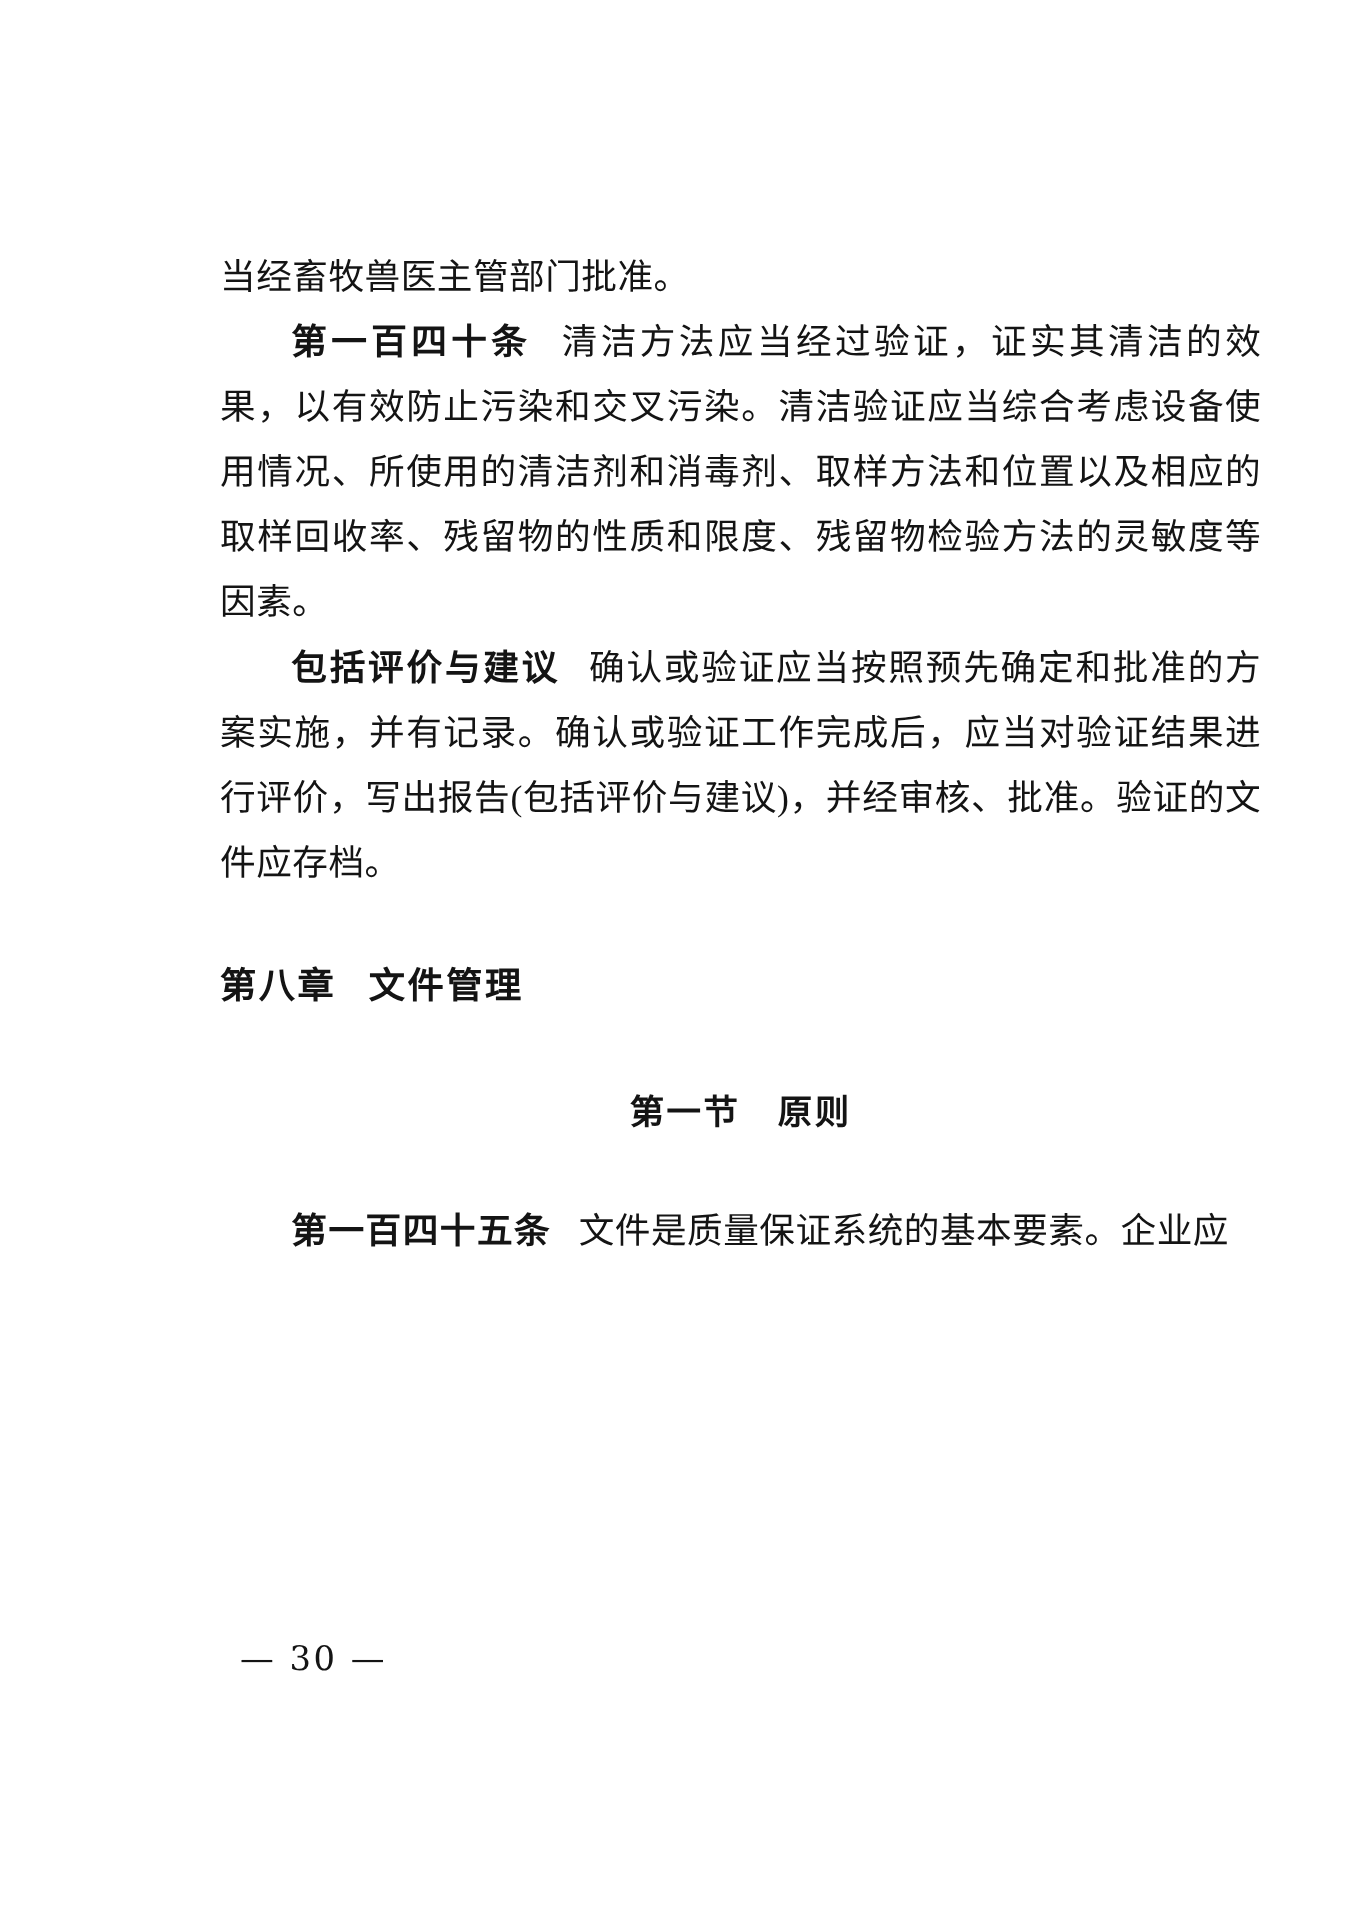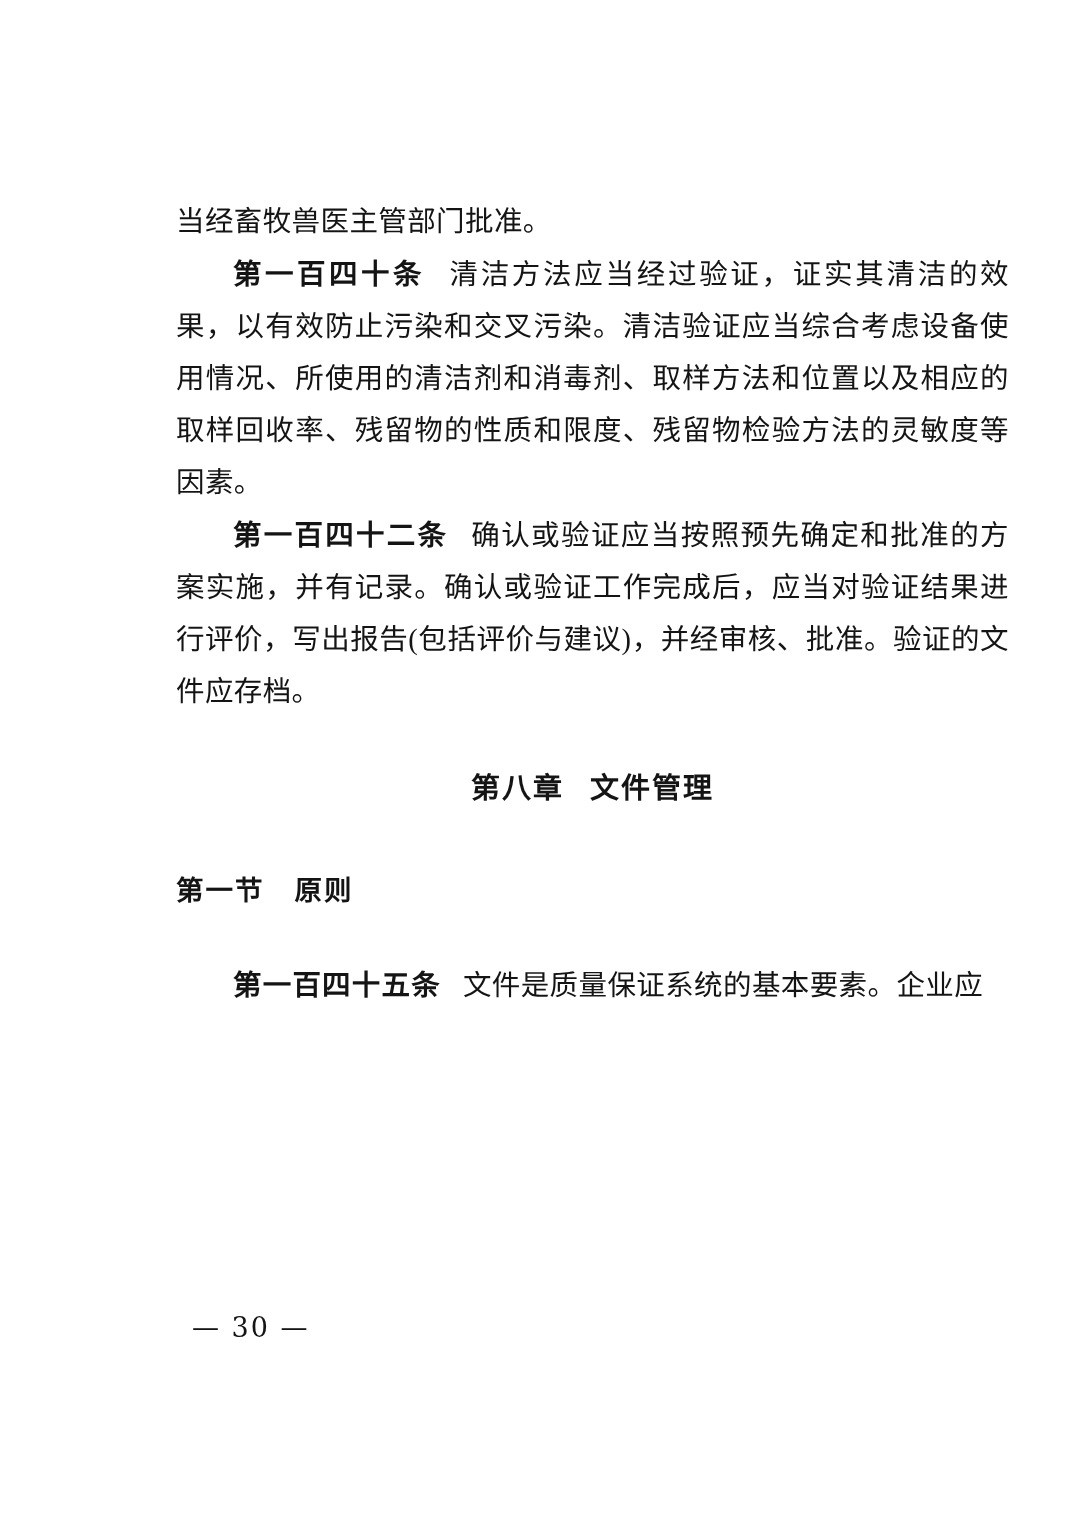--- a/index.html
+++ b/index.html
@@ -42,32 +42,33 @@
   .art-label {
     font-weight: bold;
     letter-spacing: 1.2px;
   }
   .art-gap {
     display: inline-block;
     width: 22px;
   }
   .chapter-title {
     margin: 44px 0 0 0;
-    text-align: center;
+    text-align: left;
     font-size: 29px;
     font-weight: bold;
     letter-spacing: 2px;
     font-family: "DejaVu Sans", "Liberation Sans", sans-serif;
   }
   .chapter-gap {
     display: inline-block;
     width: 26px;
   }
   .section-title {
     margin: 50px 0 0 0;
+    text-align: center;
     font-size: 27.5px;
     letter-spacing: 2px;
   }
   .section-gap {
     display: inline-block;
     width: 30px;
   }
   .after-section {
     margin-top: 44px;
   }
@@ -90,21 +91,21 @@
     <p class="para">
       <span>当经畜牧兽医主管部门批准。</span>
     </p>
 
     <p class="para indent">
       <span class="art-label">第一百四十条</span><span class="art-gap"></span><span>清洁方法应当经过验证，证实其清洁的效果，以有效防止污染和交叉污染。清洁验证应当综合考虑设备使用情况、所使用的清洁剂和消毒剂、取样方法和位置以及相应的取样回收率、残留物的性质和限度、残留物检验方法的灵敏度等因素。</span>
     </p>
 
 
     <p class="para indent">
-      <span class="art-label">第一百四十二条</span><span class="art-gap"></span><span>确认或验证应当按照预先确定和批准的方案实施，并有记录。确认或验证工作完成后，应当对验证结果进行评价，写出报告(包括评价与建议)，并经审核、批准。验证的文件应存档。</span>
+      <span class="art-label">包括评价与建议</span><span class="art-gap"></span><span>确认或验证应当按照预先确定和批准的方案实施，并有记录。确认或验证工作完成后，应当对验证结果进行评价，写出报告(包括评价与建议)，并经审核、批准。验证的文件应存档。</span>
     </p>
 
 
 
     <h2 class="chapter-title">
       <span>第八章</span><span class="chapter-gap"></span><span>文件管理</span>
     </h2>
 
     <h3 class="section-title">
       <span>第一节</span><span class="section-gap"></span><span>原则</span>

